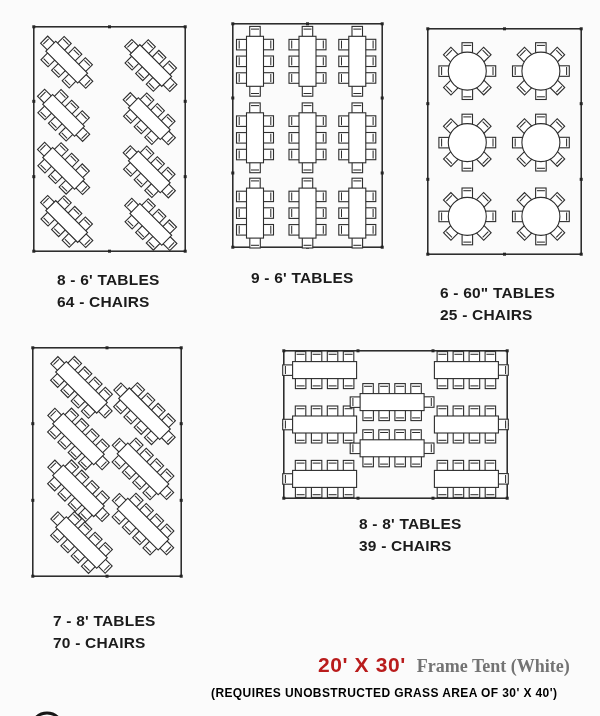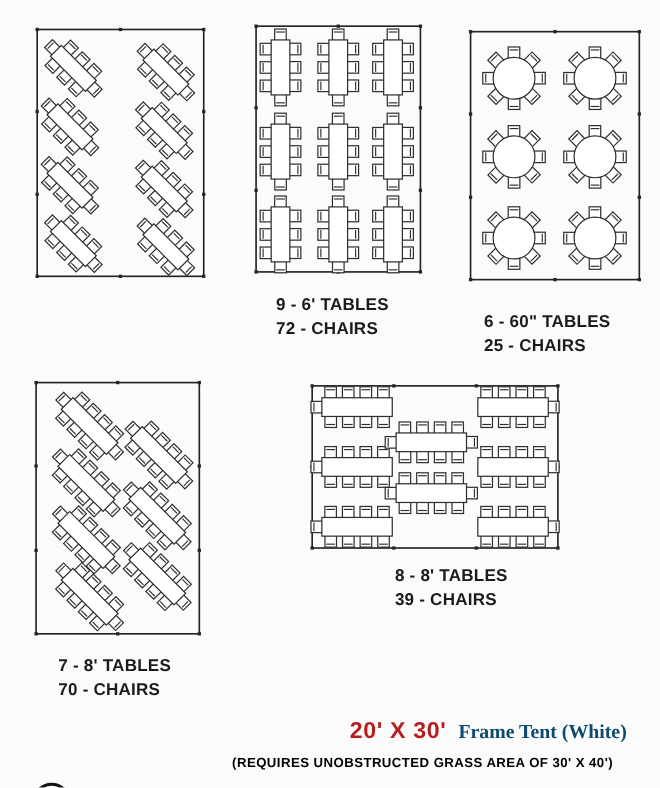--- a/index.html
+++ b/index.html
@@ -12,21 +12,21 @@
   figure.panel{position:absolute;margin:0;}
   svg.diagram{position:absolute;left:0;top:0;overflow:visible;display:block;}
   .caption{position:absolute;margin:0;font-weight:bold;font-size:15.5px;line-height:22px;
     color:#1b1b1b;letter-spacing:0.2px;white-space:nowrap;}
   .ln{fill:#ffffff;stroke:#2e2e2e;stroke-width:1.1;}
   .bk{stroke:#2e2e2e;stroke-width:1.05;}
   .bd{fill:none;stroke:#242424;stroke-width:1.5;}
   .tick{fill:#242424;stroke:none;}
   .footer-line{position:absolute;left:318px;top:653px;display:flex;align-items:baseline;gap:11px;}
   .tent-size{font-size:21px;font-weight:bold;letter-spacing:0.6px;color:#b91c1c;white-space:nowrap;}
-  .tent-type{font-family:"Liberation Serif", serif;font-size:18px;font-weight:bold;color:#0c4a6e;white-space:nowrap;}
+  .tent-type{font-family:"Liberation Serif", serif;font-size:18px;font-weight:bold;color:#737373;white-space:nowrap;}
   .note{position:absolute;left:211px;top:686px;font-size:12px;font-weight:bold;
     letter-spacing:0.4px;color:#000000;white-space:nowrap;text-align:center;}
   .logo-arc{position:absolute;left:30px;top:708px;}
 </style>
 </head>
 <body>
 
 <div class="sheet">
 
   <div id="panels-root">
@@ -317,20 +317,24 @@
               <rect x="-5.0" y="-5.0" width="10" height="10" class="ln"></rect>
               <line x1="-3.8" y1="-2.4" x2="3.8" y2="-2.4" class="bk"></line>
             </g>
             <g transform="translate(0.0 26.9) rotate(180)">
               <rect x="-5.0" y="-5.0" width="10" height="10" class="ln"></rect>
               <line x1="-3.8" y1="-2.4" x2="3.8" y2="-2.4" class="bk"></line>
             </g>
             <rect x="-7" y="-22.5" width="14" height="45" class="ln"></rect>
           </g>
         </svg>
+    <figcaption class="caption" style="left: 24px; top: 243px;">
+      <div class="cap-line">8 - 6' TABLES</div>
+      <div class="cap-line">64 - CHAIRS</div>
+    </figcaption>
   </figure>
 
   <figure class="panel" style="left: 232px; top: 23px; width: 151px; height: 264px;">
     <svg class="diagram" width="151" height="225" viewBox="0 0 151 225">
           <rect x="0.8" y="0.8" width="149.4" height="223.4" class="bd"></rect>
           <rect x="-0.7" y="-0.7" width="3" height="3" class="tick"></rect>
           <rect x="148.7" y="-0.7" width="3" height="3" class="tick"></rect>
           <rect x="-0.7" y="222.7" width="3" height="3" class="tick"></rect>
           <rect x="148.7" y="222.7" width="3" height="3" class="tick"></rect>
           <rect x="74" y="-0.7" width="3" height="3" class="tick"></rect>
@@ -650,21 +654,20 @@
             </g>
             <g transform="translate(0.0 29.6) rotate(180)">
               <rect x="-5.3" y="-5.3" width="10.5" height="10.5" class="ln"></rect>
               <line x1="-4.0" y1="-2.6" x2="4.0" y2="-2.6" class="bk"></line>
             </g>
             <rect x="-8.5" y="-25" width="17" height="50" class="ln"></rect>
           </g>
         </svg>
     <figcaption class="caption" style="left: 19px; top: 244px;">
       <div class="cap-line">9 - 6' TABLES</div>
-      <div class="cap-line">72 - CHAIRS</div>
     </figcaption>
   </figure>
 
   <figure class="panel" style="left: 427px; top: 28px; width: 155px; height: 227px;">
     <svg class="diagram" width="155" height="227" viewBox="0 0 155 227">
           <rect x="0.8" y="0.8" width="153.4" height="225.4" class="bd"></rect>
           <rect x="-0.7" y="-0.7" width="3" height="3" class="tick"></rect>
           <rect x="152.7" y="-0.7" width="3" height="3" class="tick"></rect>
           <rect x="-0.7" y="224.7" width="3" height="3" class="tick"></rect>
           <rect x="152.7" y="224.7" width="3" height="3" class="tick"></rect>
@@ -1295,21 +1298,21 @@
               <rect x="-5.0" y="-5.0" width="10" height="10" class="ln"></rect>
               <line x1="-3.8" y1="-2.4" x2="3.8" y2="-2.4" class="bk"></line>
             </g>
             <g transform="translate(0.0 33.4) rotate(180)">
               <rect x="-5.0" y="-5.0" width="10" height="10" class="ln"></rect>
               <line x1="-3.8" y1="-2.4" x2="3.8" y2="-2.4" class="bk"></line>
             </g>
             <rect x="-7.5" y="-29" width="15" height="58" class="ln"></rect>
           </g>
         </svg>
-    <figcaption class="caption" style="left: 21px; top: 248px;">
+    <figcaption class="caption" style="left: 21px; top: 263px;">
       <div class="cap-line">7 - 8' TABLES</div>
       <div class="cap-line">70 - CHAIRS</div>
     </figcaption>
   </figure>
 
   <figure class="panel" style="left: 283px; top: 350px; width: 178px; height: 149px;">
     <svg class="diagram" width="225" height="149" viewBox="0 0 225 149">
           <rect x="0.8" y="0.8" width="223.4" height="147.4" class="bd"></rect>
           <rect x="-0.7" y="-0.7" width="3" height="3" class="tick"></rect>
           <rect x="222.7" y="-0.7" width="3" height="3" class="tick"></rect>

